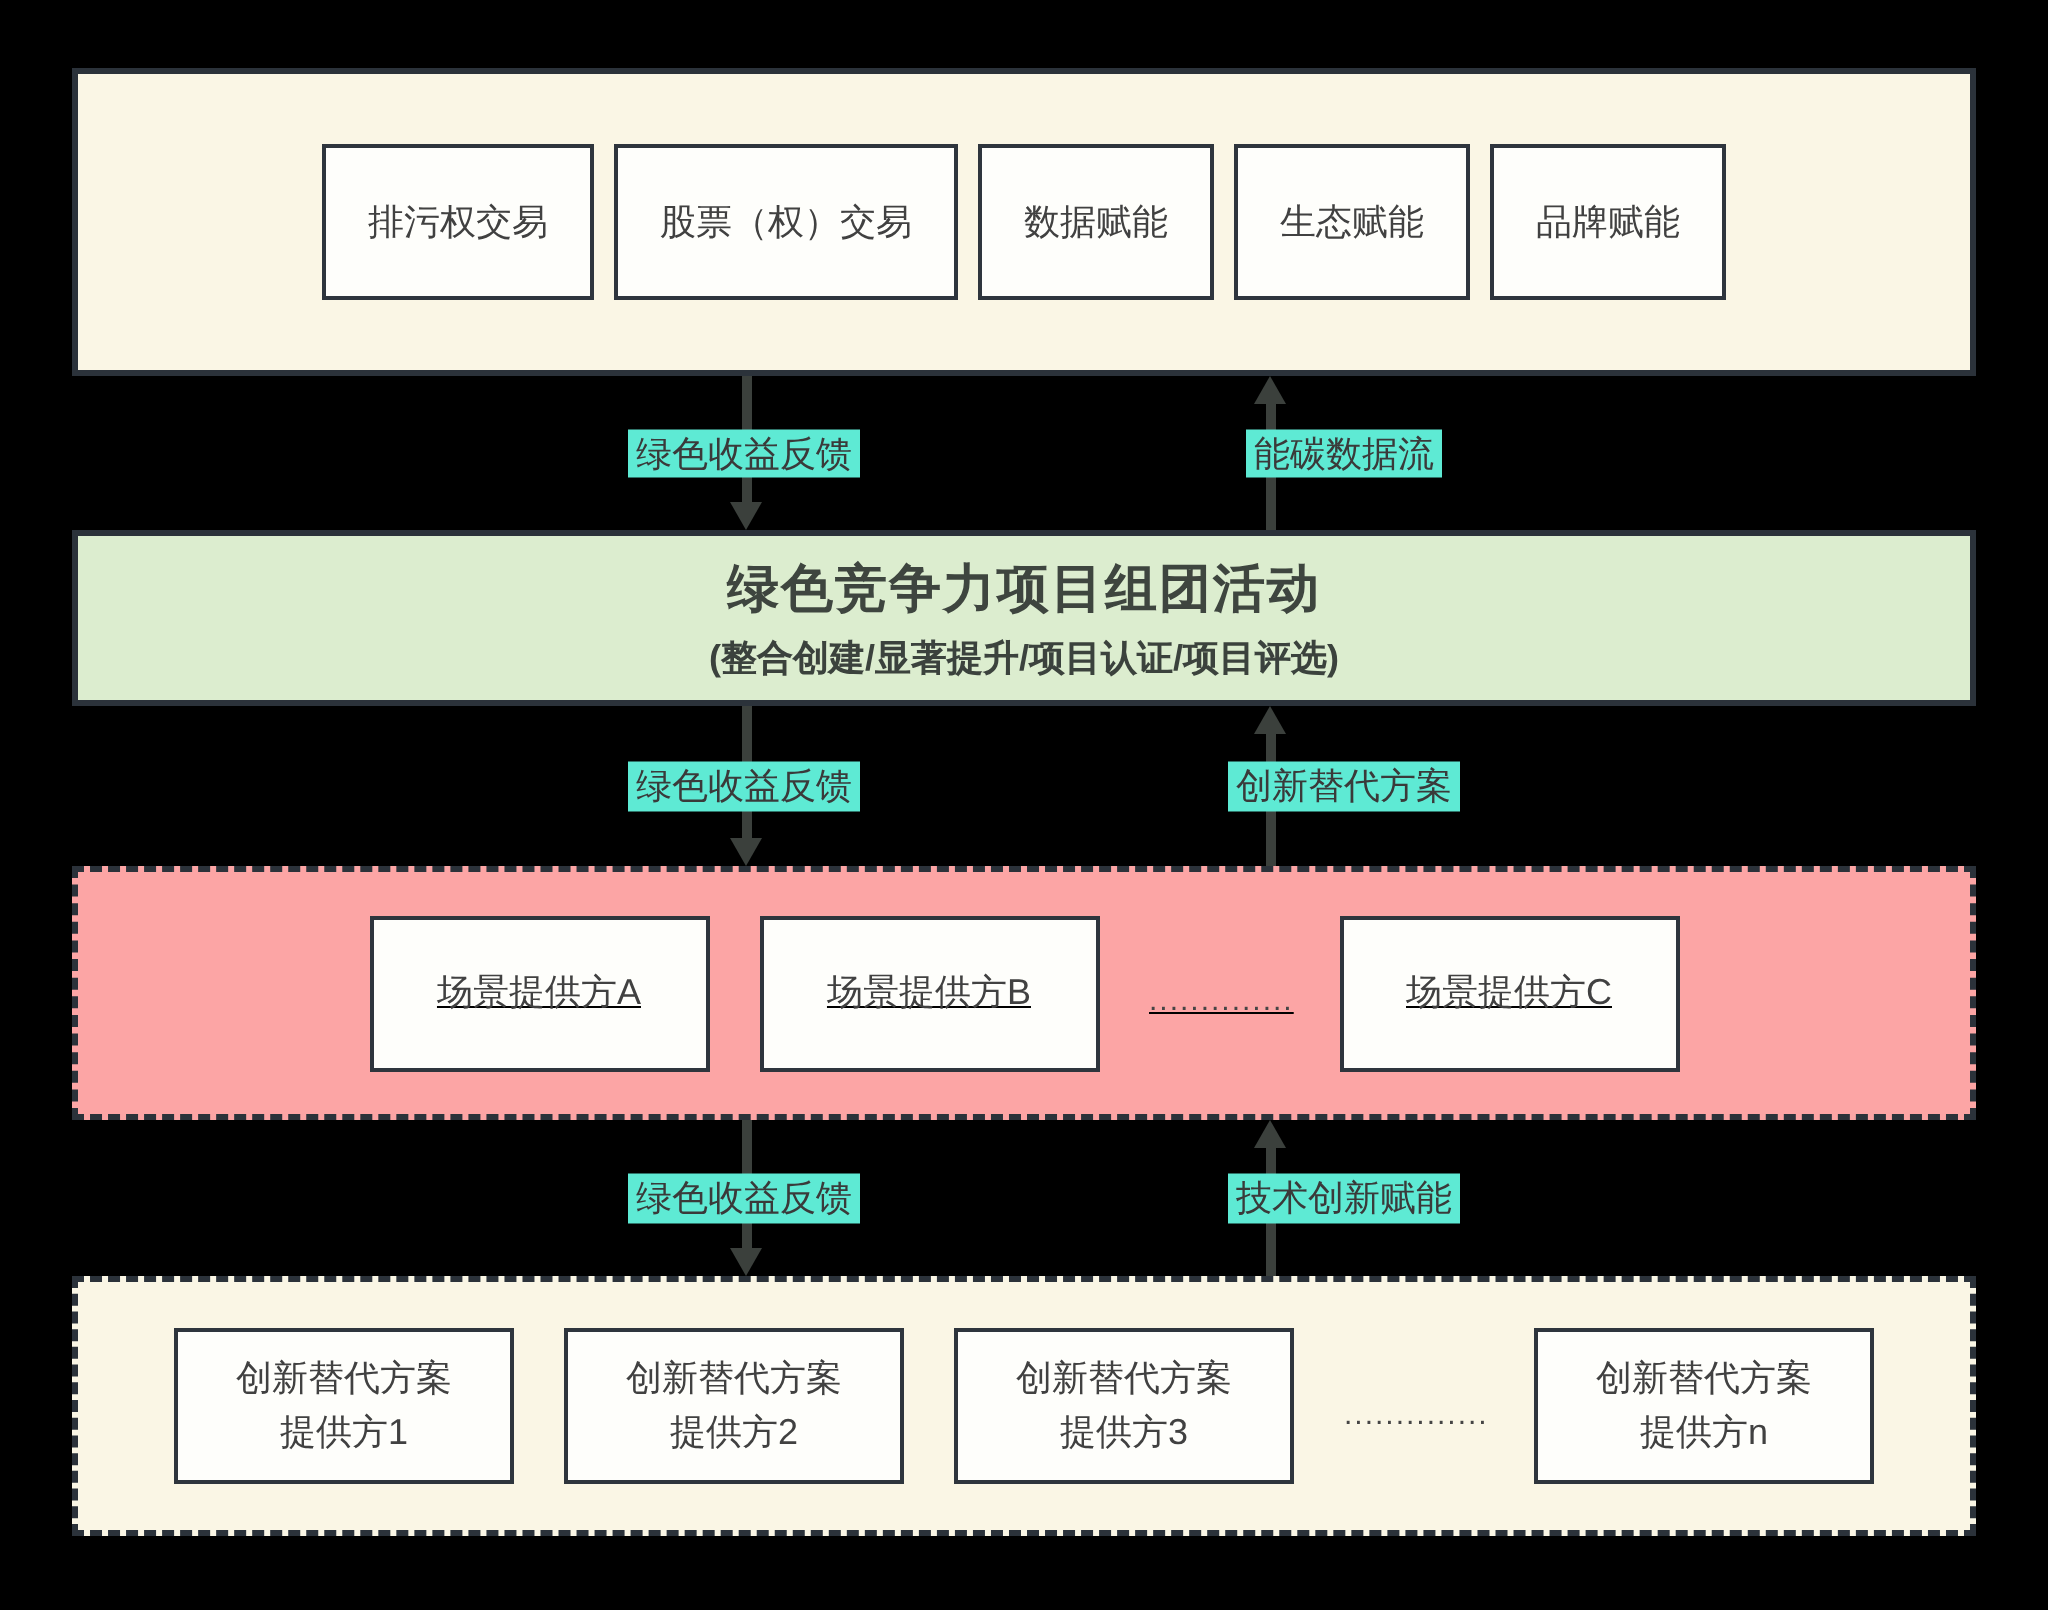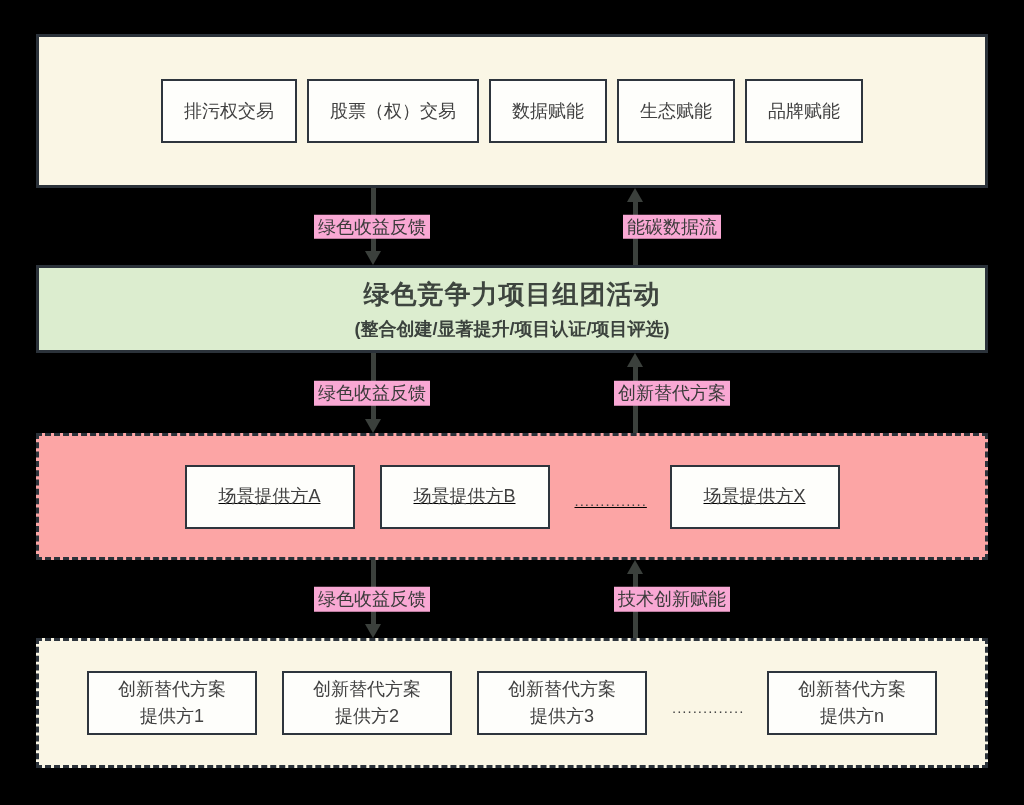--- a/index.html
+++ b/index.html
@@ -13,21 +13,21 @@
   .band-dashed { border:3px dashed #2b323a; }
   .bg-cream { background:#faf6e5; }
   .bg-green { background:#dcedcf; }
   .bg-cyan  { background:#fca5a5;text-decoration:underline; }
 
   .band-1 { top:34px;  height:154px; display:flex; align-items:center; justify-content:center; gap:10px; }
   .band-2 { top:265px; height:88px;  display:flex; flex-direction:column; align-items:center; justify-content:center; gap:5px;font-weight:bold; }
   .band-3 { top:433px; height:127px; display:flex; align-items:center; justify-content:center; gap:25px; }
   .band-4 { top:638px; height:130px; display:flex; align-items:center; justify-content:center; gap:25px; }
 
-  .node { background:#fefefb; border:2px solid #2e353d; height:64px;
+  .node { background:#fefefb; border:2px solid #2e353d; height:78px;
           display:flex; flex-direction:column; align-items:center; justify-content:center;
           font-size:18px; color:#414141; text-align:center; line-height:27px; }
   .node-auto  { padding:0 21px; }
   .node-fixed { width:170px; }
 
   .program-title    { font-size:26px; color:#3e453f; letter-spacing:1px; }
   .program-subtitle { font-size:18px; color:#3b423d; }
 
   .dots { width:70px; text-align:center; font-size:15px; color:#474747; letter-spacing:1px;
           color:#454545; align-self:center; padding-top:8px; }
@@ -42,21 +42,21 @@
   .arrow-up-pos   { left:599px; }
   .stem { position:absolute; left:50%; width:5px; margin-left:-2.5px; background:#3b403c; }
   .stem-down { top:0; bottom:12px; }
   .stem-up   { top:12px; bottom:0; }
   .head { position:absolute; left:0; width:0; height:0;
           border-left:8px solid transparent; border-right:8px solid transparent; }
   .head-down { bottom:0; border-top:14px solid #3b403c; }
   .head-up   { top:0;    border-bottom:14px solid #3b403c; }
 
   .chip { position:absolute; top:50%; transform:translate(-50%,-50%);
-          background:#f9a8d4; color:#3a3a3a; font-size:18px; line-height:1.25;
+          background:#5eead4; color:#3a3a3a; font-size:18px; line-height:1.25;
           padding:1px 4px; white-space:nowrap; z-index:2; }
   .chip-down { left:336px; }
   .chip-up   { left:636px; }
 </style>
 </head>
 <body>
 
 <div class="canvas">
 
   <section class="band band-1 band-solid bg-cream">
@@ -95,21 +95,21 @@
       <div class="head head-up"></div>
     </div>
     <span class="chip chip-down">绿色收益反馈</span>
     <span class="chip chip-up">创新替代方案</span>
   </div>
 
   <section class="band band-3 band-dashed bg-cyan">
     <div class="node node-fixed">场景提供方A</div>
     <div class="node node-fixed">场景提供方B</div>
     <div class="dots">..............</div>
-    <div class="node node-fixed">场景提供方X</div>
+    <div class="node node-fixed">场景提供方C</div>
   </section>
 
   <div class="zone zone-3">
     <div class="arrow arrow-down-pos">
       <div class="stem stem-down"></div>
       <div class="head head-down"></div>
     </div>
     <div class="arrow arrow-up-pos">
       <div class="stem stem-up"></div>
       <div class="head head-up"></div>

